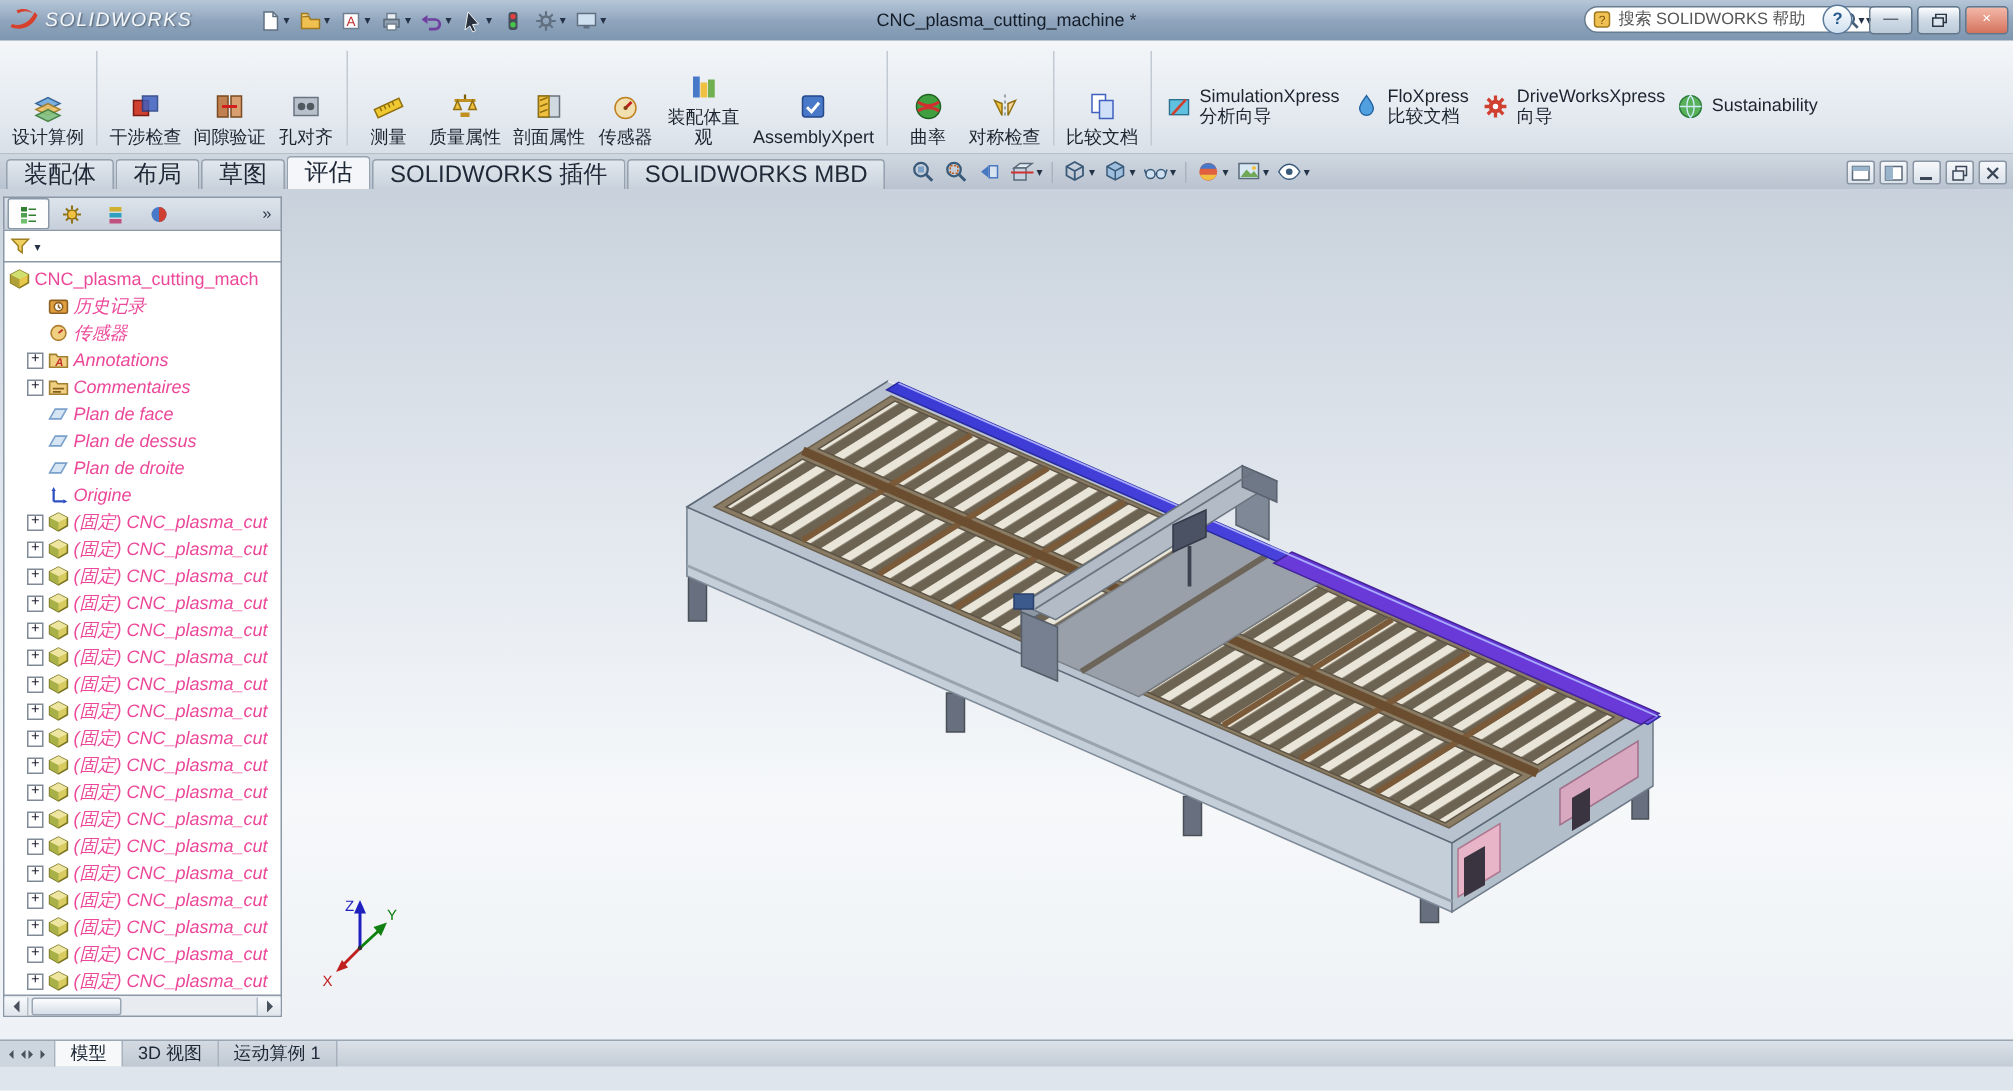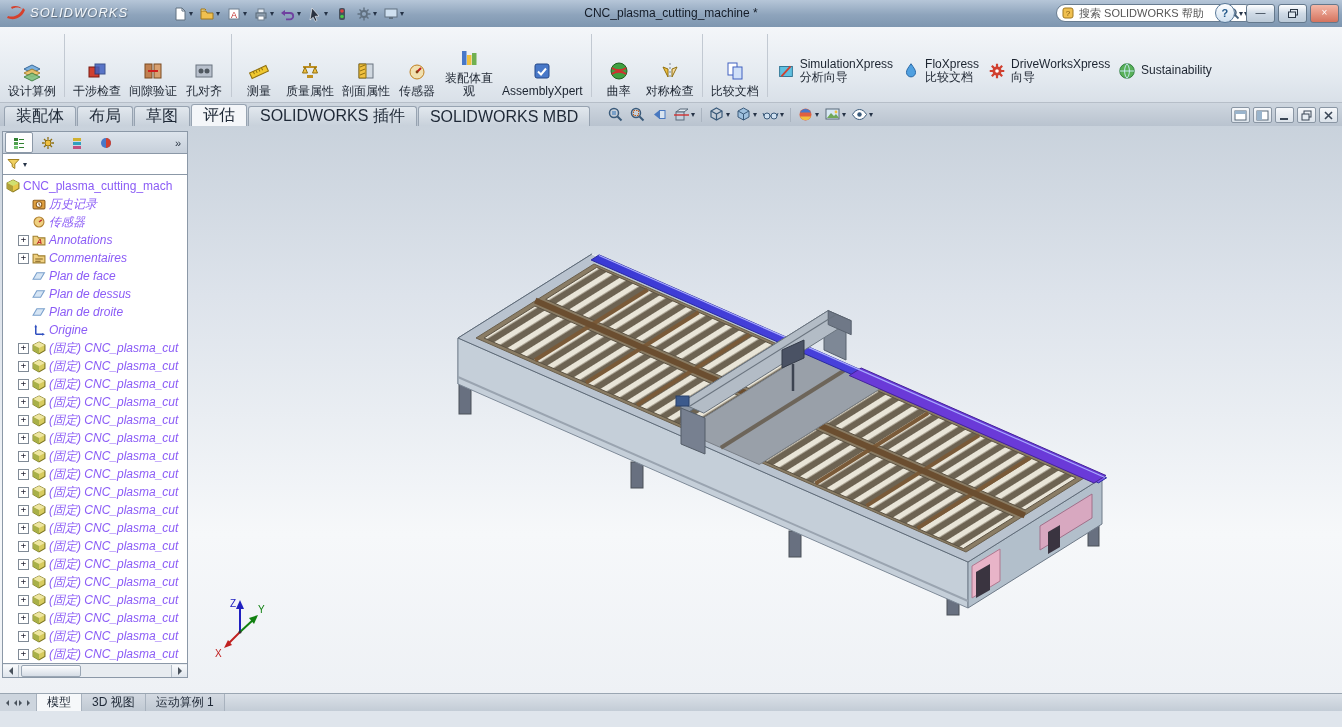--- a/index.html
+++ b/index.html
@@ -59,21 +59,21 @@
   .ptab svg{width:14px;height:14px;}
   .panel-overflow{margin-left:auto;color:#2a3644;font-size:11px;padding:0 4px;}
   .filter-row{height:18px;background:#fff;border:1px solid #8b98a7;border-bottom:none;display:flex;align-items:center;padding:1px 4px;gap:2px;box-sizing:content-box;}
   .filter-row svg{width:13px;height:13px;}
   .tree{flex:1;background:#fff;border:1px solid #8b98a7;overflow:hidden;padding:2px 0 0 3px;}
   .trow{height:18px;display:flex;align-items:center;gap:3px;white-space:nowrap;overflow:hidden;}
   .trow.child{padding-left:12px;font-style:italic;}
   .gutter{width:11px;display:flex;align-items:center;justify-content:center;flex:none;}
   .expand{width:9px;height:9px;border:1px solid #808a96;background:#fff;font-size:9px;line-height:7px;text-align:center;color:#223;font-family:"DejaVu Sans Mono",monospace;}
   .ticon{width:14px;height:14px;flex:none;}
-  .tlabel{color:#8b5cf6;}
+  .tlabel{color:#ec4899;}
   .hscroll{height:14px;background:#e8ecf0;border:1px solid #8b98a7;border-top:none;display:flex;align-items:center;box-sizing:border-box;}
   .harrow{width:15px;height:12px;background:linear-gradient(#f8fafc,#dfe5ec);border-right:1px solid #b4bec8;display:flex;align-items:center;justify-content:center;}
   .harrow:last-child{border-left:1px solid #b4bec8;border-right:none;margin-left:auto;}
   .tri{width:0;height:0;border:4px solid transparent;}
   .tri.left{border-right-color:#49525c;border-left-width:0;}
   .tri.right{border-left-color:#49525c;border-right-width:0;}
   .hthumb{width:58px;height:10px;background:linear-gradient(#fcfdfe,#d6dde6);border:1px solid #9aa6b4;border-radius:2px;margin-left:2px;}
 
   
   .doc-tabs{position:absolute;top:693px;left:0;right:0;height:18px;background:linear-gradient(#dbe1e8,#c3ccd6);border-top:1px solid #9aa6b2;display:flex;align-items:stretch;box-sizing:border-box;}

